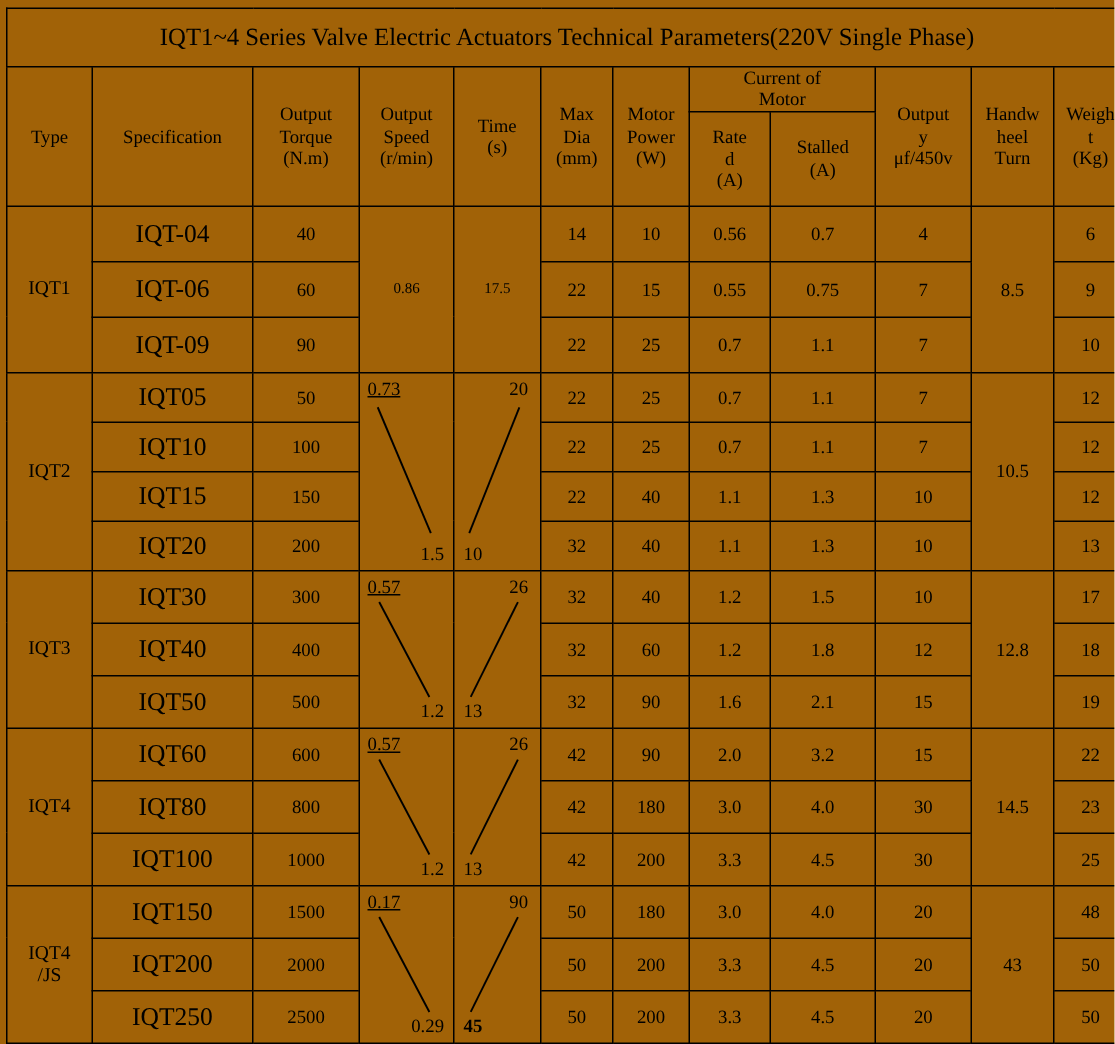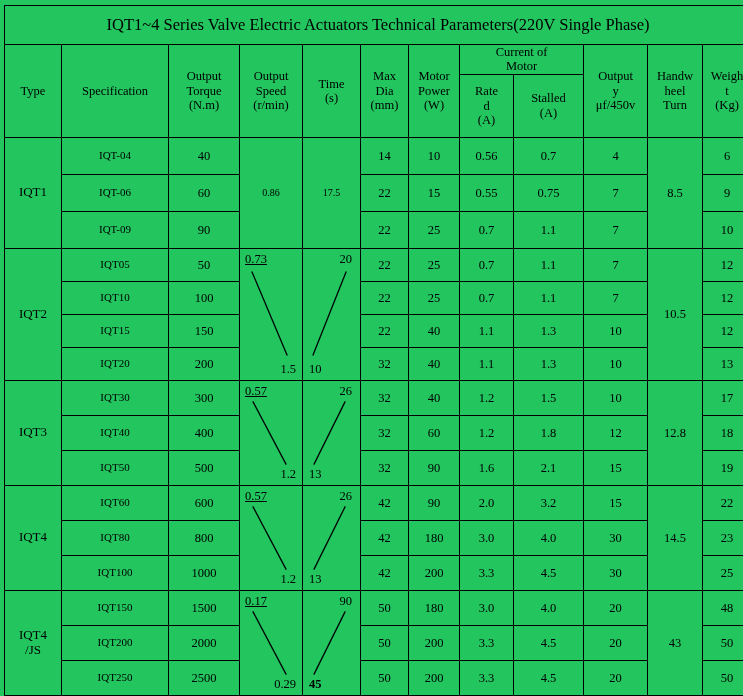--- a/index.html
+++ b/index.html
@@ -9,21 +9,21 @@
   }
   body {
     font-family: "Liberation Serif", serif;
     color: #000000;
   }
   #page {
     width: 743px;
     height: 696px;
     position: relative;
     box-sizing: border-box;
-    background: #22c55e;
+    background: #a16207;
     overflow: hidden;
   }
   table.main {
     position: absolute;
     left: 4px;
     top: 5px;
     width: 735px;
     height: 686px;
     border-collapse: collapse;
     table-layout: fixed;
@@ -49,21 +49,21 @@
   }
   .hdr-sm {
     font-weight: bold;
     font-size: 12.5px;
   }
   .type-cell {
     font-weight: bold;
     font-size: 13px;
   }
   .spec-cell {
-    font-size: 11px;
+    font-size: 17px;
   }
   .num {
     font-size: 12.5px;
   }
   
   .diag {
     position: relative;
     padding: 0;
   }
   .diag svg {

